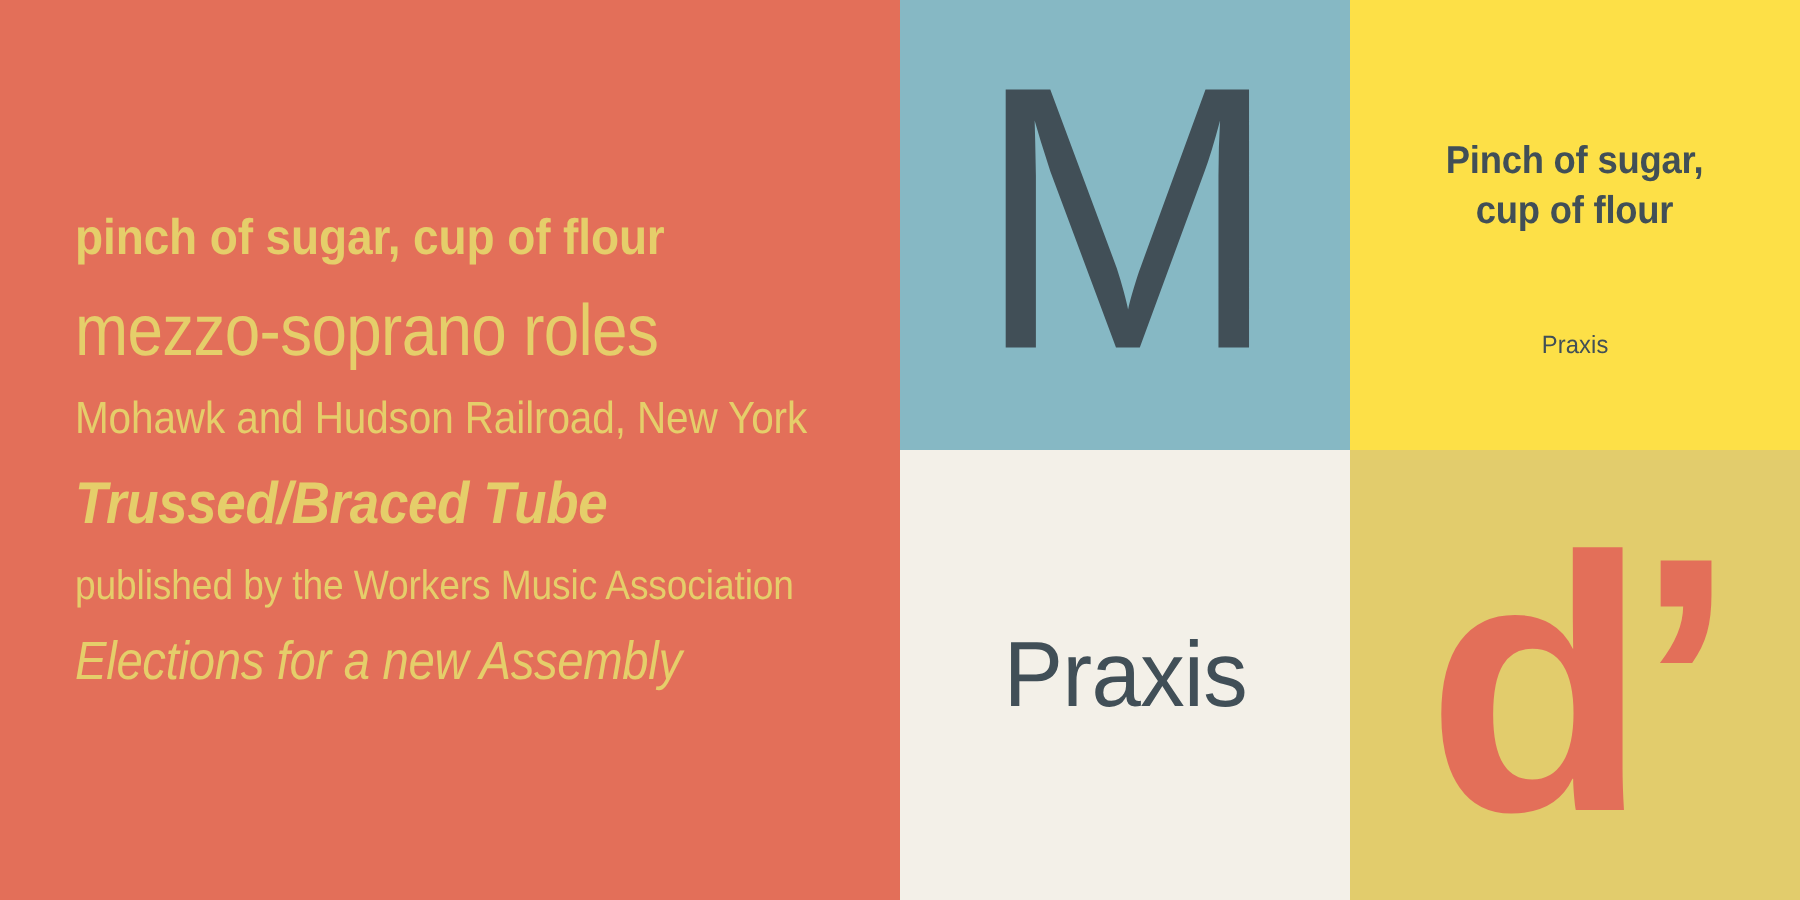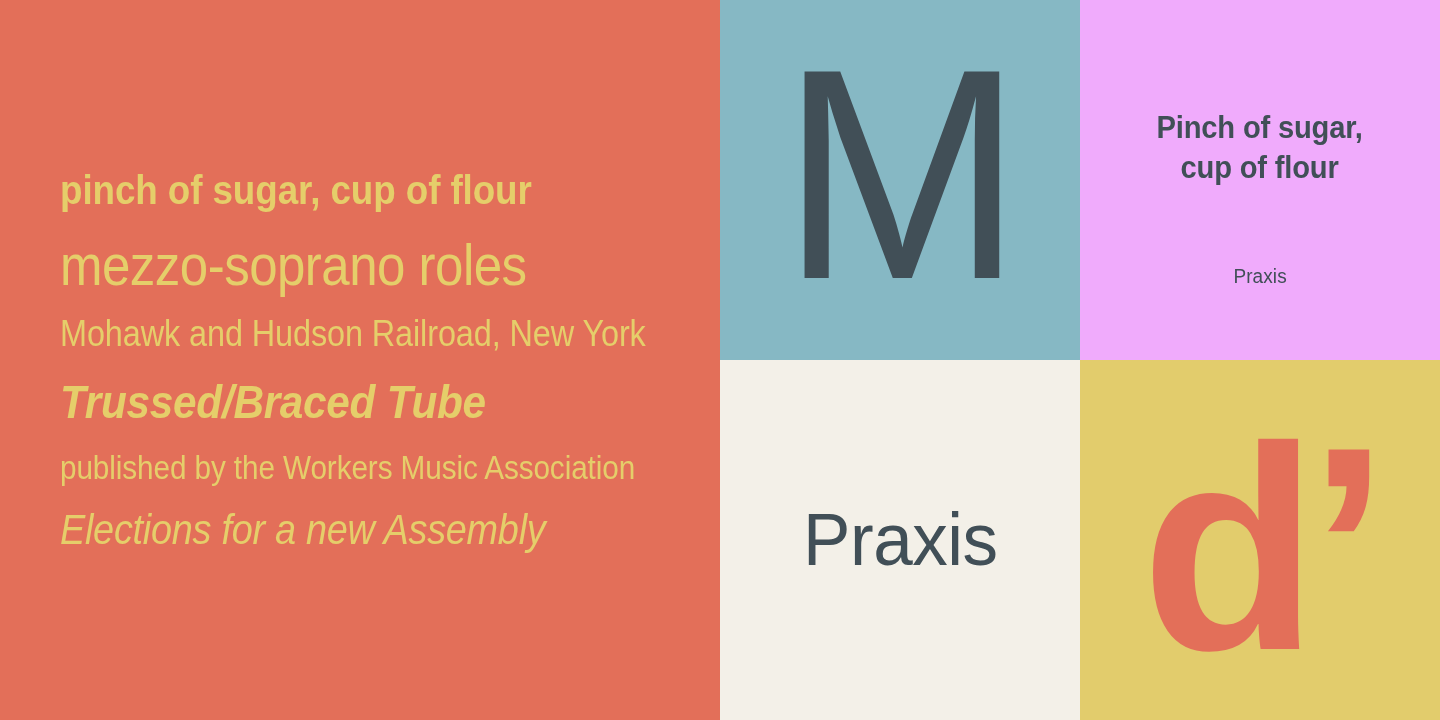--- a/index.html
+++ b/index.html
@@ -138,21 +138,21 @@
     font-size: 300px;
     font-weight: 400;
     line-height: 0.78;
     letter-spacing: -4px;
     transform: scaleX(0.97) translateY(-6px);
     display: block;
   }
 
   
   .cell-phrase {
-    background: #f0abfc;
+    background: #fde047;
     display: flex;
     flex-direction: column;
     align-items: center;
     justify-content: flex-start;
     padding-top: 108px;
   }
   .phrase-bold {
     color: #414f57;
     font-size: 31px;
     font-weight: 700;

